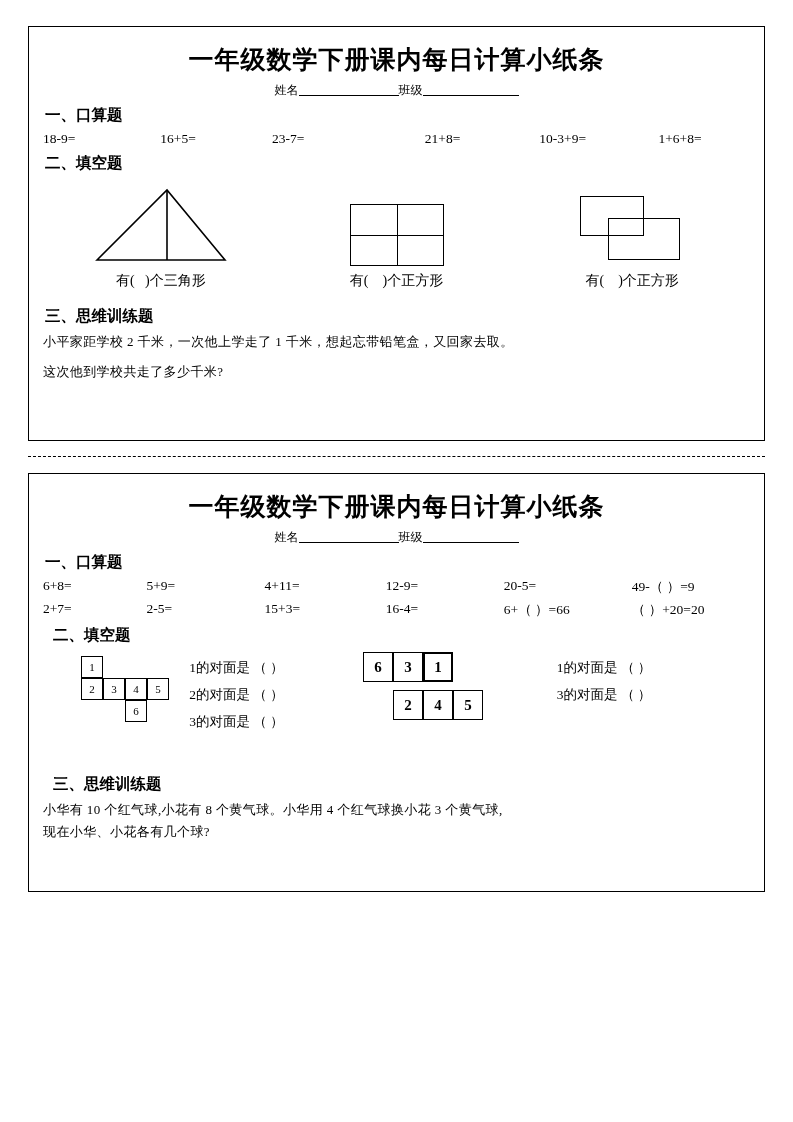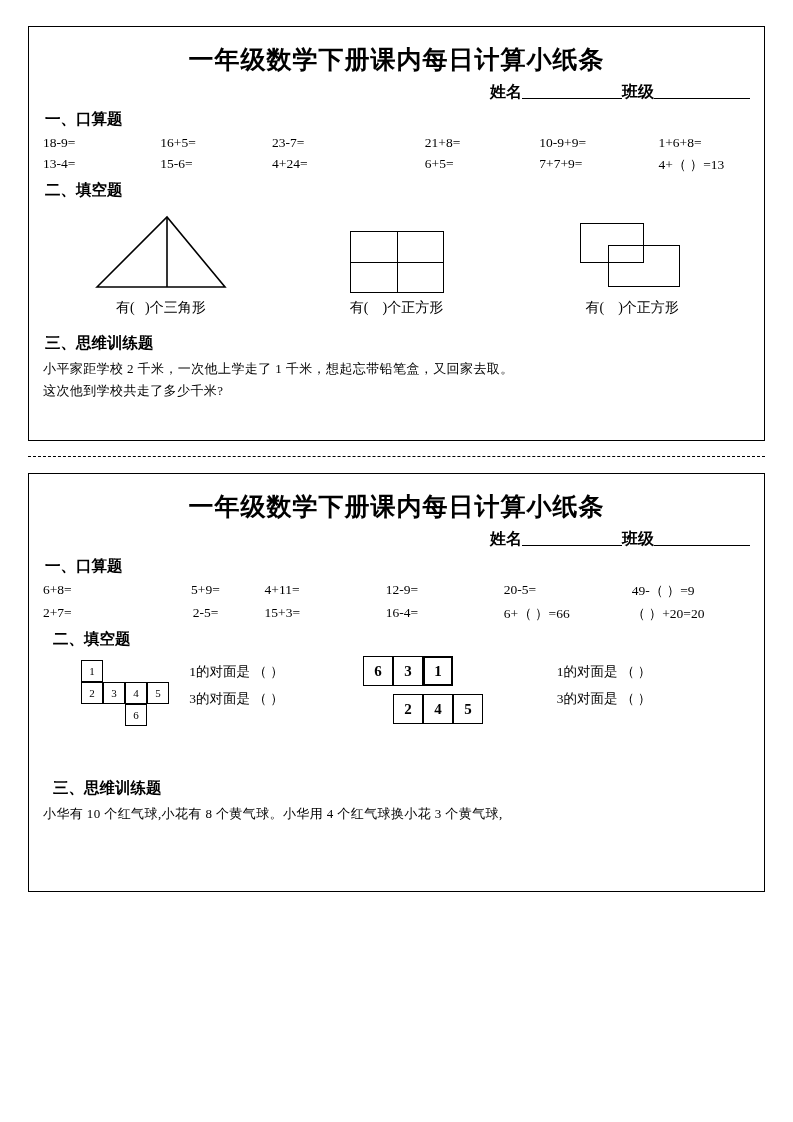--- a/index.html
+++ b/index.html
@@ -42,23 +42,23 @@
   }
   .title {
     text-align: center;
     font-size: 25px;
     font-weight: bold;
     letter-spacing: 1px;
     margin: 6px 0 2px 0;
     font-family: "Liberation Serif", serif;
   }
   .nameline {
-    text-align: right;
-    font-size: 16px;
-    font-weight: bold;
+    text-align: center;
+    font-size: 12px;
+    font-weight: normal;
     margin: 6px 0 4px 0;
   }
   .nameline .blank {
     display: inline-block;
     border-bottom: 1px solid #000;
     width: 100px;
     vertical-align: -2px;
   }
   .nameline .blank2 {
     display: inline-block;
@@ -82,21 +82,21 @@
   }
   
   .s1 .c0 { width: 128px; }
   .s1 .c1 { width: 122px; }
   .s1 .c2 { width: 122px; }
   .s1 .c3 { width: 125px; margin-left: 41px; }
   .s1 .c4 { width: 130px; }
   .s1 .c5 { width: 100px; }
   
   .s2 .c0 { width: 105px; }
-  .s2 .c1 { width: 120px; text-align: center; }
+  .s2 .c1 { width: 120px; }
   .s2 .c2 { width: 123px; }
   .s2 .c3 { width: 120px; }
   .s2 .c4 { width: 130px; }
   .s2 .c5 { width: 120px; }
 
   .figs {
     display: flex;
     margin-top: 6px;
     height: 120px;
   }
@@ -238,30 +238,22 @@
       <span>姓名</span><span class="blank"></span><span>班级</span><span class="blank2"></span>
     </div>
 
     <div class="section-head">一、口算题</div>
 
     <div class="calc-row">
       <span class="c0">18-9=</span>
       <span class="c1">16+5=</span>
       <span class="c2">23-7=</span>
       <span class="c3">21+8=</span>
-      <span class="c4">10-9+9=</span>
+      <span class="c4">10-3+9=</span>
       <span class="c5">1+6+8=</span>
-    </div>
-    <div class="calc-row">
-      <span class="c0">13-4=</span>
-      <span class="c1">15-6=</span>
-      <span class="c2">4+24=</span>
-      <span class="c3">6+5=</span>
-      <span class="c4">7+7+9=</span>
-      <span class="c5">4+（ ）=13</span>
     </div>
 
     <div class="section-head">二、填空题</div>
 
     <div class="figs">
       <div class="fig">
         <div class="fig-canvas">
           <svg width="140" height="80" viewBox="0 0 140 80">
             <polygon points="6,74 76,4 134,74" fill="none" stroke="#000" stroke-width="1.6"></polygon>
             <line x1="76" y1="4" x2="76" y2="74" stroke="#000" stroke-width="1.6"></line>
@@ -282,21 +274,21 @@
             <div class="ov-b"></div>
             <div class="ov-c"></div>
           </div>
         </div>
         <div class="fig-caption">有(    )个正方形</div>
       </div>
     </div>
 
     <div class="section-head">三、思维训练题</div>
     <div class="prose">小平家距学校 2 千米，一次他上学走了 1 千米，想起忘带铅笔盒，又回家去取。</div>
-    <div class="prose" style="margin-top:0">这次他到学校共走了多少千米?</div>
+    <div class="prose" style="margin-top:8px">这次他到学校共走了多少千米?</div>
     <div class="spacer"></div>
   </div>
 
   <div class="divider">
     <div class="divider-line"></div>
   </div>
 
   <div class="sheet sheet-2 s2">
     <div class="title">一年级数学下册课内每日计算小纸条</div>
     <div class="nameline">
@@ -331,20 +323,21 @@
           <div class="cell c-2">2</div>
           <div class="cell c-3">3</div>
           <div class="cell c-4">4</div>
           <div class="cell c-5">5</div>
           <div class="cell c-6">6</div>
         </div>
       </div>
 
       <div class="qlist">
         <div>1的对面是 （     ）</div>
+        <div>2的对面是 （     ）</div>
         <div>3的对面是 （     ）</div>
       </div>
 
       <div class="strip-wrap">
         <div class="strip">
           <div class="cell t0">6</div>
           <div class="cell t1">3</div>
           <div class="cell t2">1</div>
           <div class="cell b0">2</div>
           <div class="cell b1">4</div>
@@ -353,16 +346,17 @@
       </div>
 
       <div class="qlist-right">
         <div>1的对面是 （      ）</div>
         <div>3的对面是 （      ）</div>
       </div>
     </div>
 
     <div class="section-head indent" style="margin-top:14px">三、思维训练题</div>
     <div class="prose">小华有 10 个红气球,小花有 8 个黄气球。小华用 4 个红气球换小花 3 个黄气球,</div>
+    <div class="prose" style="margin-top:0">现在小华、小花各有几个球?</div>
     <div class="spacer"></div>
   </div>
 
 </div>
 
 </body></html>

